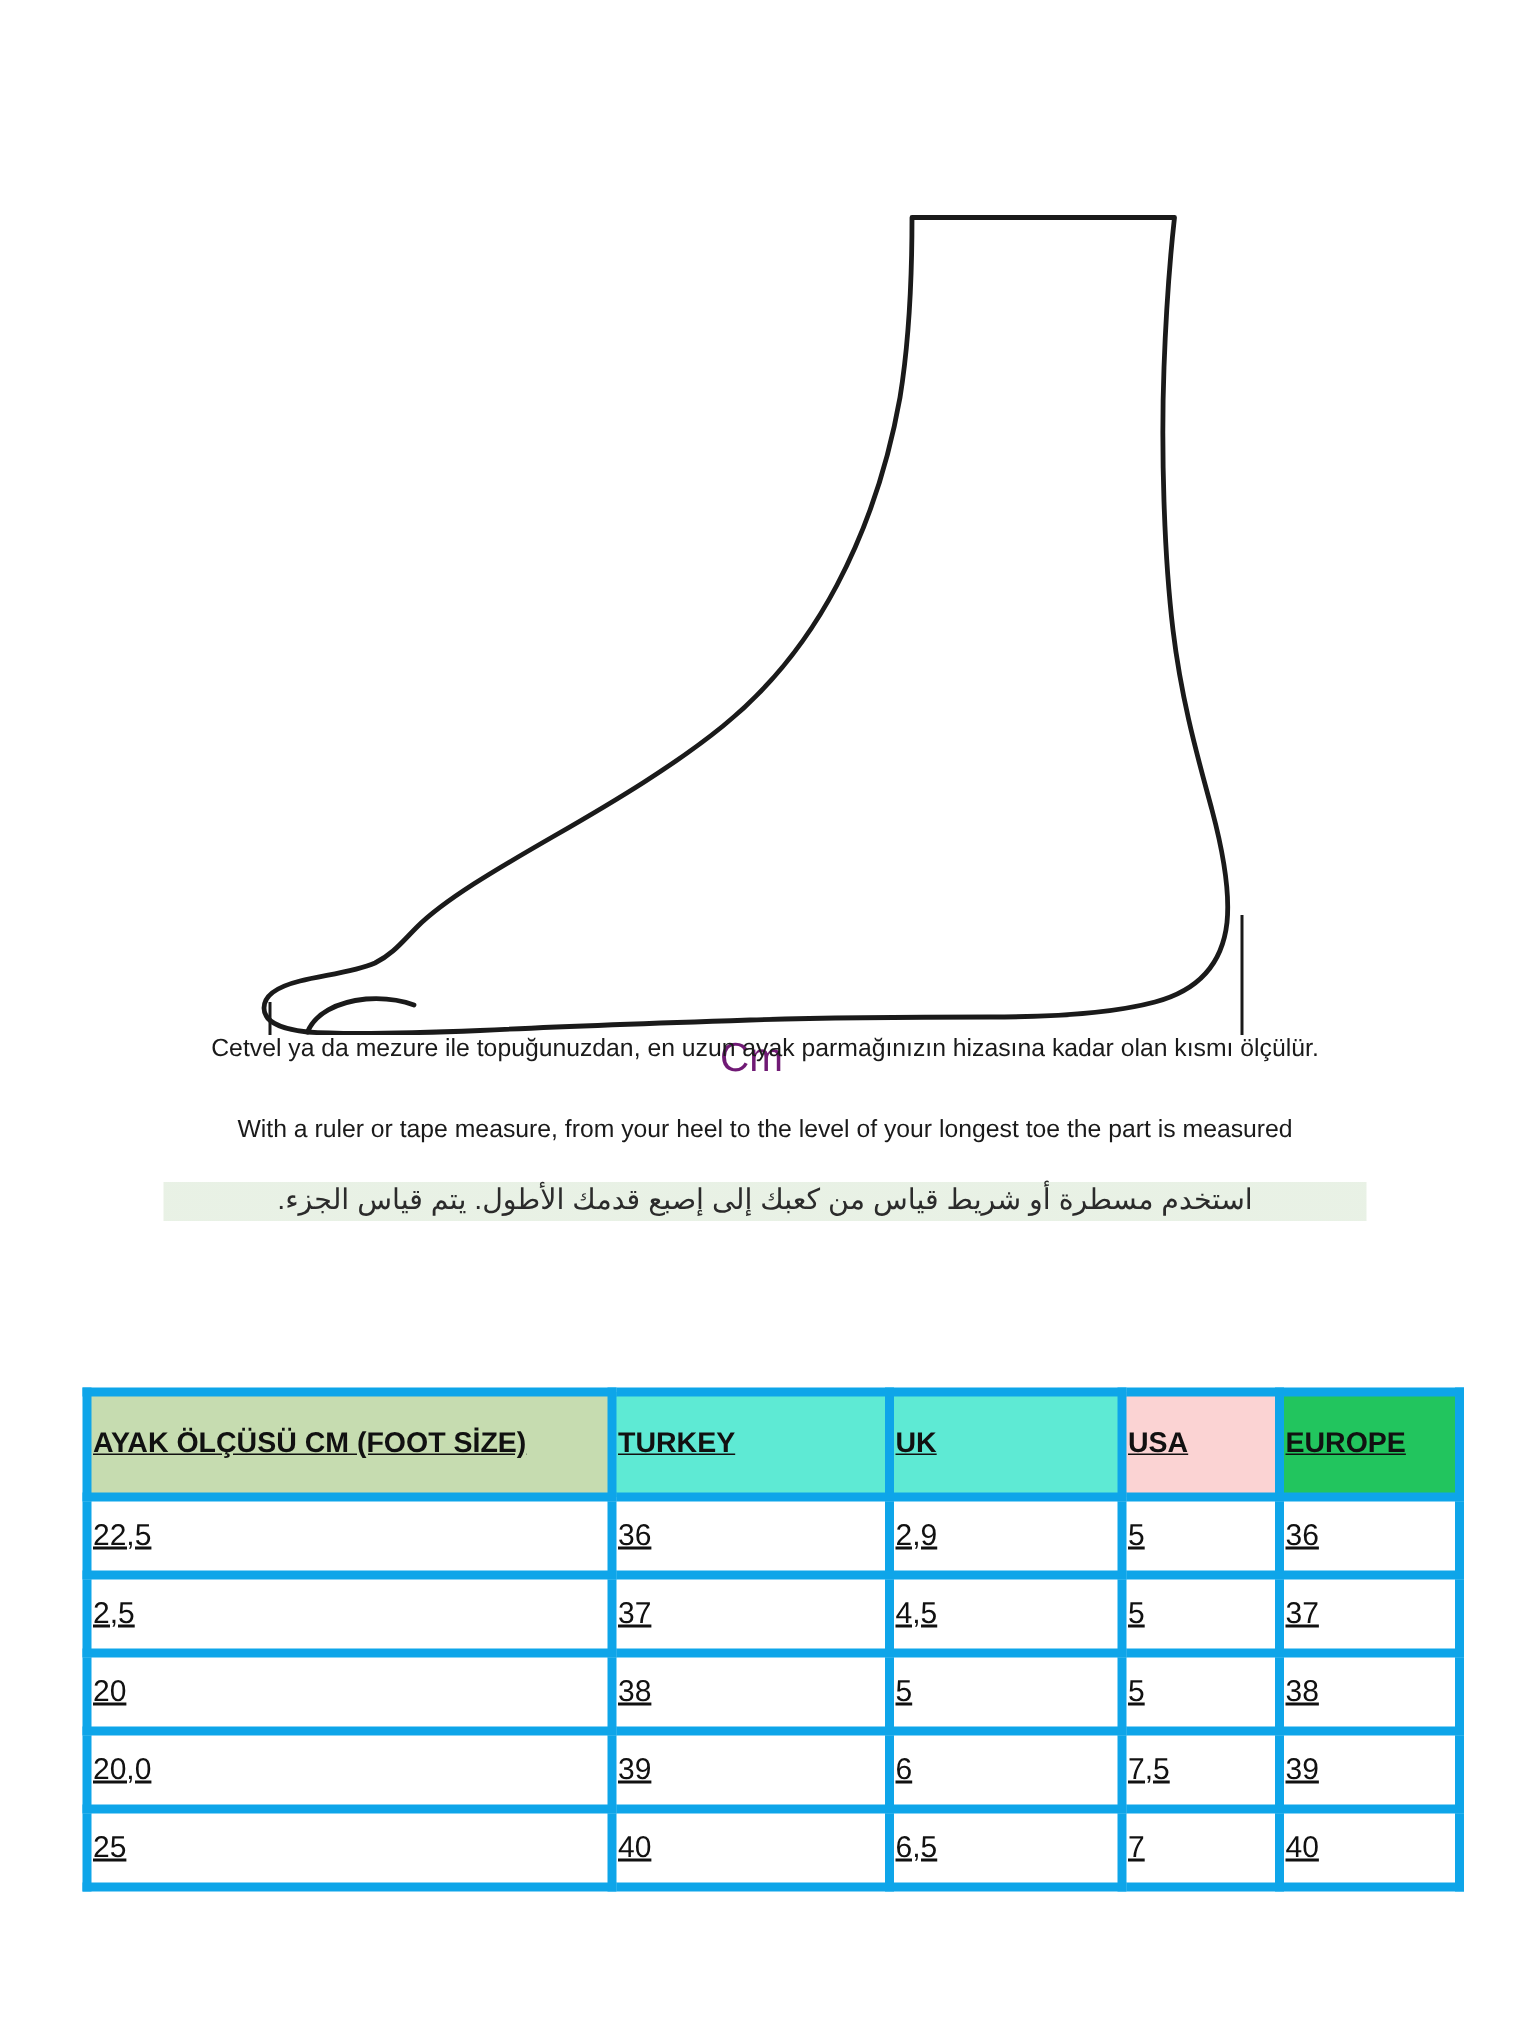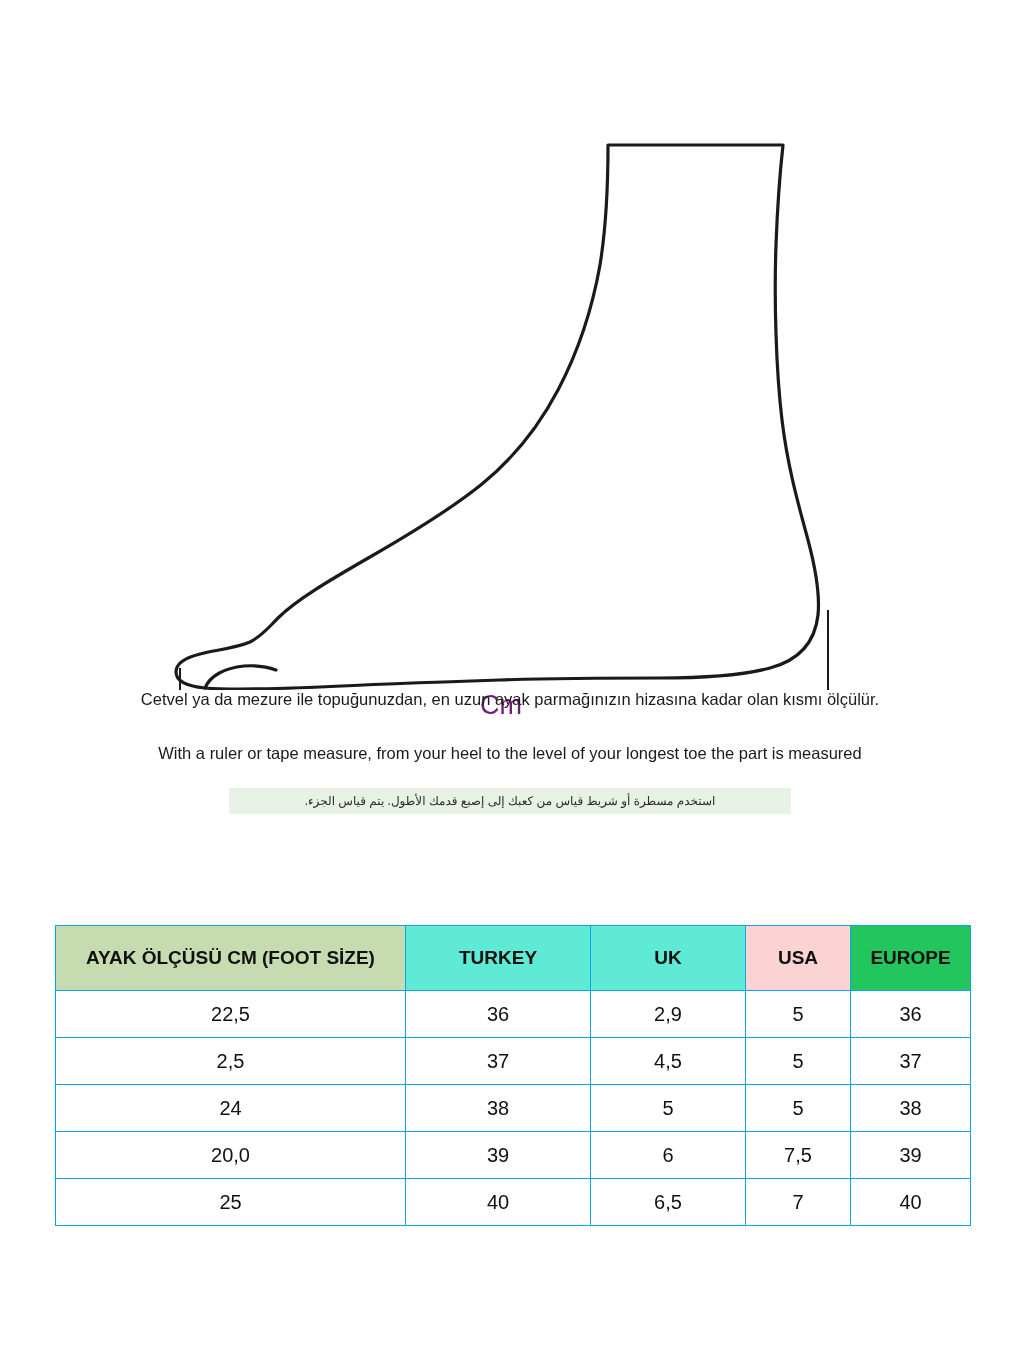--- a/index.html
+++ b/index.html
@@ -58,21 +58,21 @@
     margin-bottom: 28px;
   }
   .instr-en {
     font-size: 16.5px;
     line-height: 26px;
     color: #1a1a1a;
     padding: 0 92px;
     margin-bottom: 22px;
   }
   .instr-ar {
-    font-size: 12px;
+    font-size: 19px;
     line-height: 26px;
     color: #2b2b2b;
     direction: rtl;
     padding: 0 76px;
     background: linear-gradient(to bottom, rgba(214,230,208,0.55), rgba(214,230,208,0.55));
     display: inline-block;
   }
   .ar-wrap {
     text-align: center;
   }
@@ -80,24 +80,25 @@
   
   .size-table {
     position: absolute;
     left: 55px;
     top: 925px;
     width: 915px;
     border-collapse: collapse;
     table-layout: fixed;
   }
   .size-table th, .size-table td {
-    border: 1px solid #0ea5e9;
-    text-align: center;
+    border: 6px solid #0ea5e9;
+    text-align: left;
     font-size: 20px;
     color: #111;
+    text-decoration: underline;
   }
   .size-table th {
     height: 62px;
     font-weight: bold;
     font-size: 19px;
   }
   .size-table td {
     height: 44px;
     font-weight: normal;
   }
@@ -187,21 +188,21 @@
         <td>36</td>
       </tr>
       <tr>
         <td>2,5</td>
         <td>37</td>
         <td>4,5</td>
         <td>5</td>
         <td>37</td>
       </tr>
       <tr>
-        <td>24</td>
+        <td>20</td>
         <td>38</td>
         <td>5</td>
         <td>5</td>
         <td>38</td>
       </tr>
       <tr>
         <td>20,0</td>
         <td>39</td>
         <td>6</td>
         <td>7,5</td>

